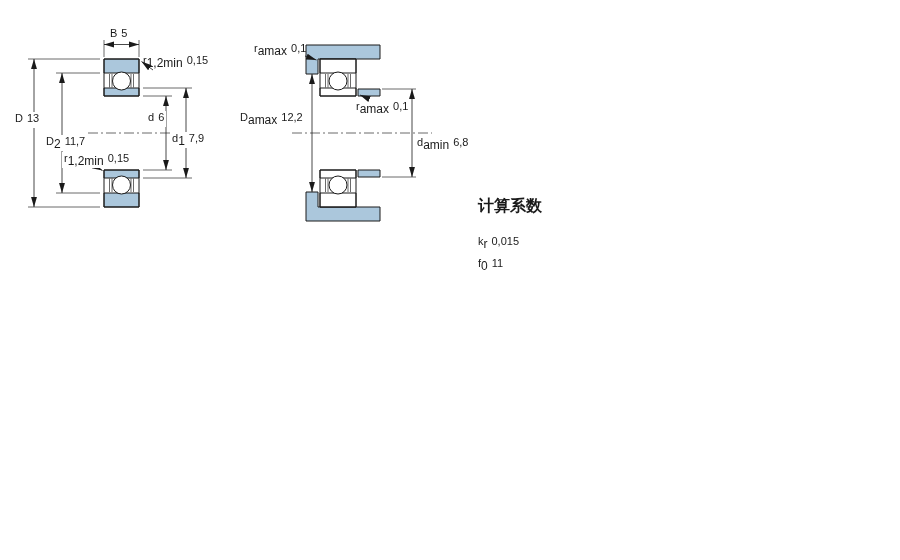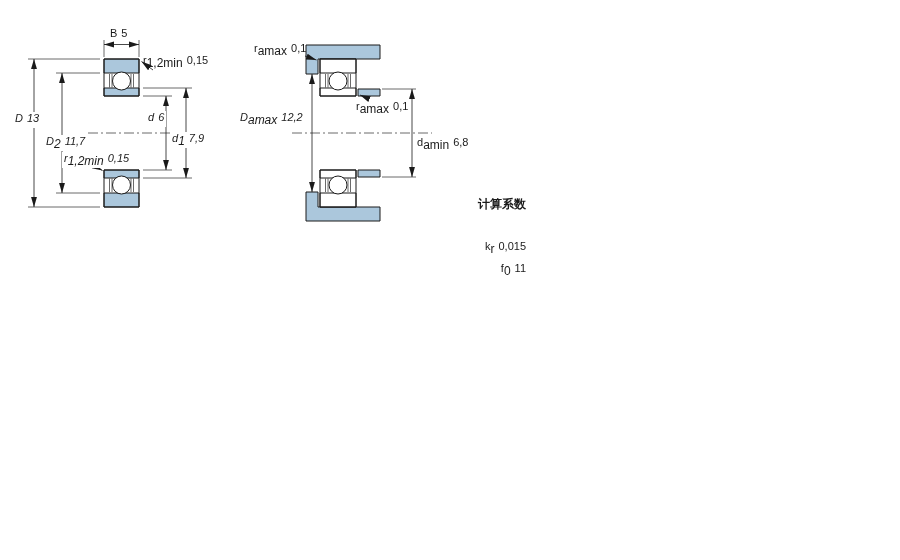--- a/index.html
+++ b/index.html
@@ -33,41 +33,39 @@
   .dim-label {
     position: absolute;
     font-size: 11px;
     color: #1a1a1a;
     white-space: nowrap;
     line-height: 1.1;
   }
   .dim-label.mask {
     background: #ffffff;
     padding: 0 2px;
-    font-style: italic;
   }
   .dim-label sub, .calc-row sub {
     font-size: 12px;
   }
   .dim-label .val, .calc-row .val {
     margin-left: 4px;
   }
   .calc-block {
     position: absolute;
     color: #1a1a1a;
   }
   .calc-title {
-    font-size: 12px;
+    font-size: 16px;
     font-weight: bold;
-    margin-bottom: 27px;
+    margin-bottom: 18px;
   }
   .calc-row {
     font-size: 11px;
     margin-bottom: 6px;
-    text-align: right;
   }
 </style>
 </head>
 <body>
 
 <div class="stage">
 
   <svg class="drawing" width="900" height="560" viewBox="0 0 900 560">
     <defs>
       <marker id="arr" viewBox="0 0 10 8" refX="9.5" refY="4" markerWidth="11" markerHeight="9" orient="auto-start-reverse" markerUnits="userSpaceOnUse">

